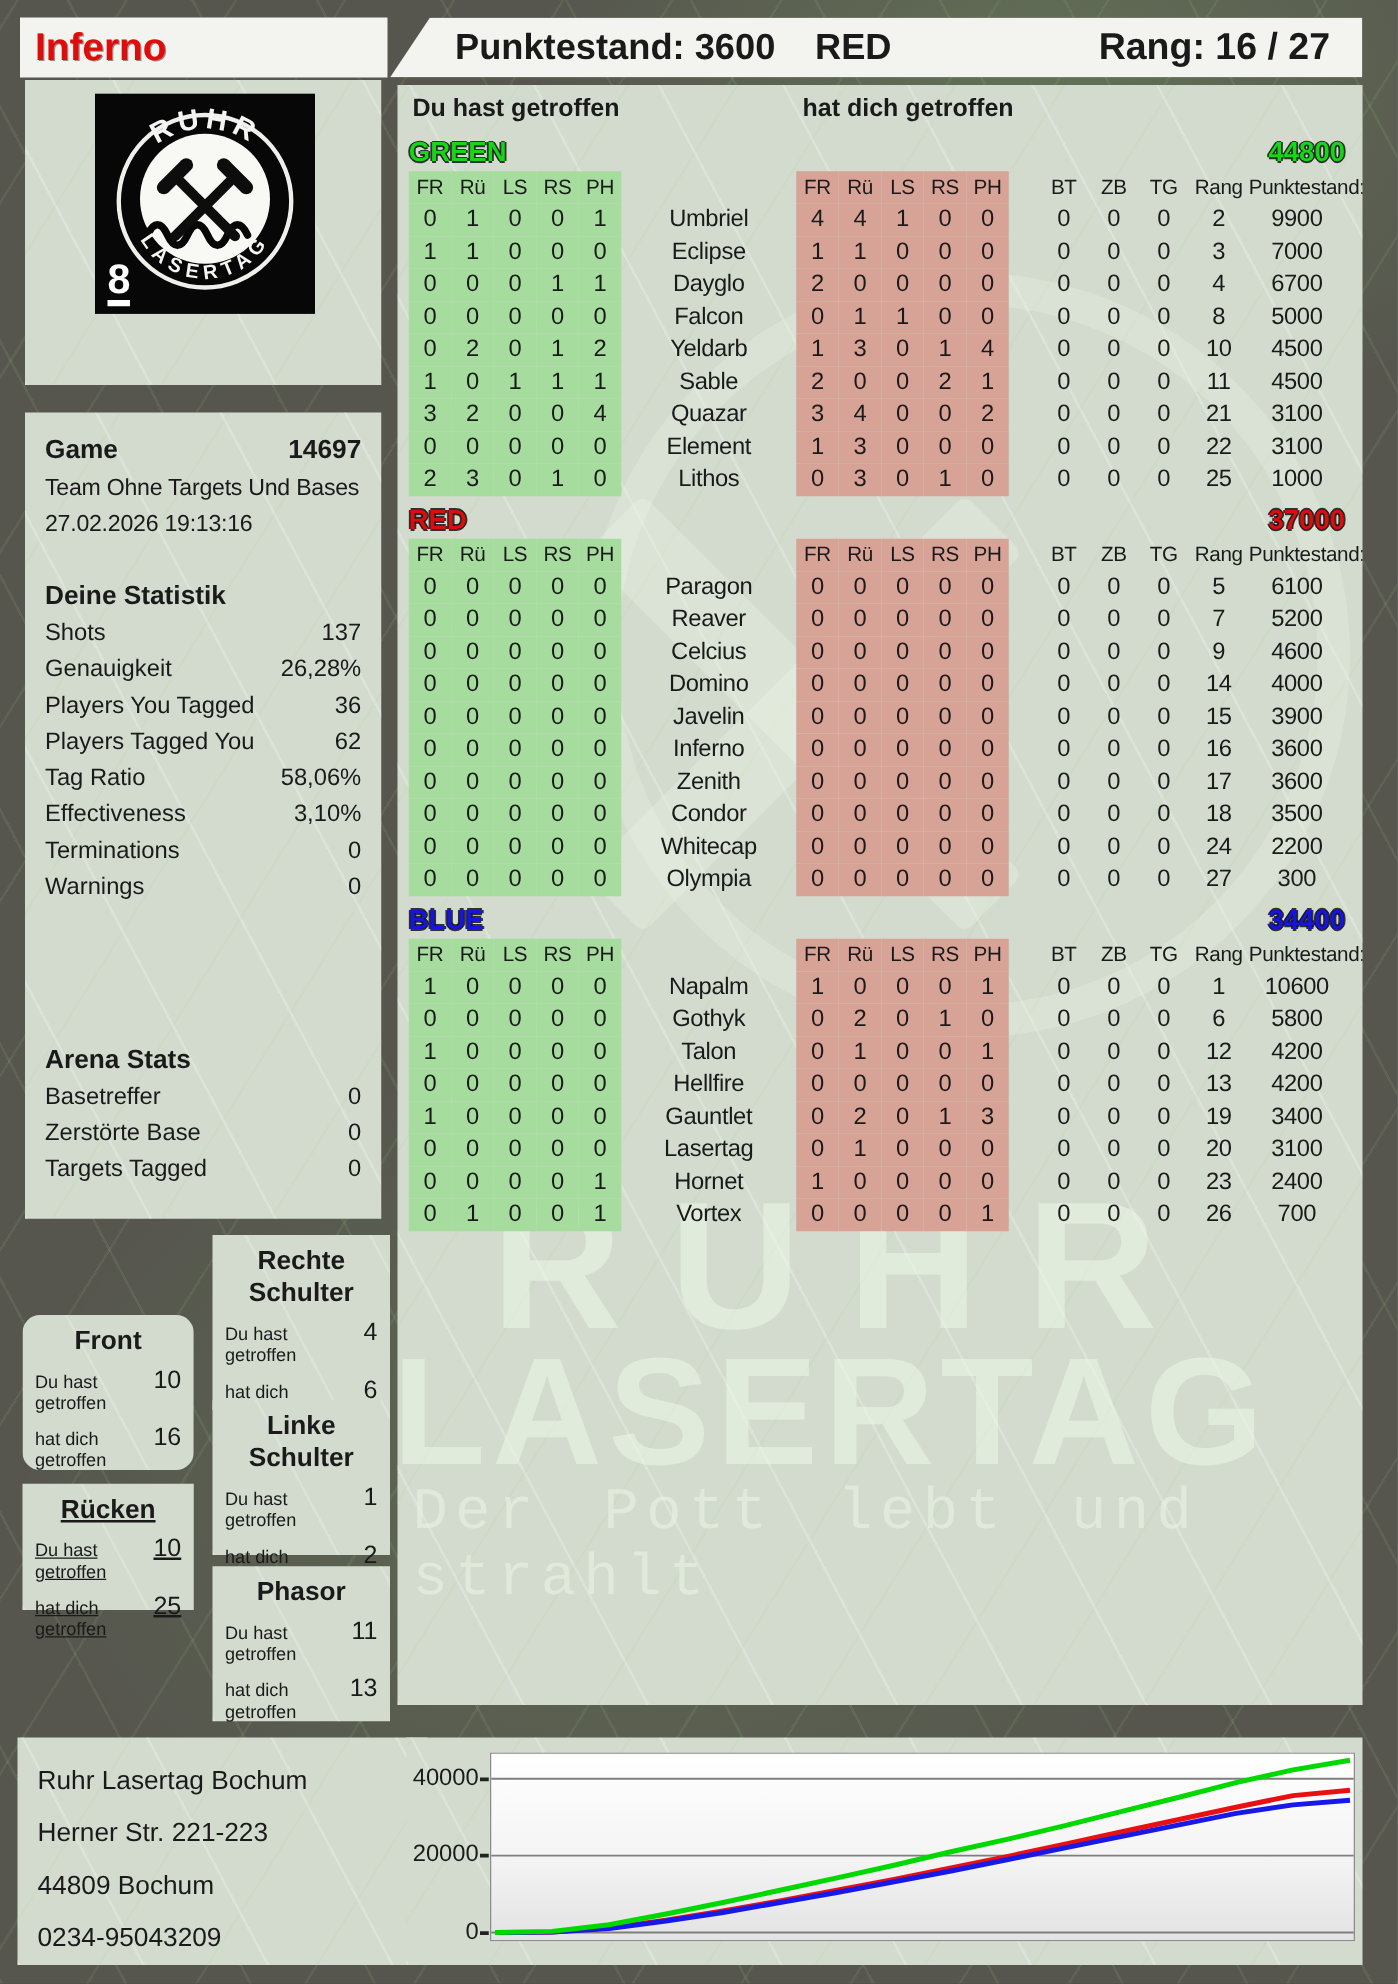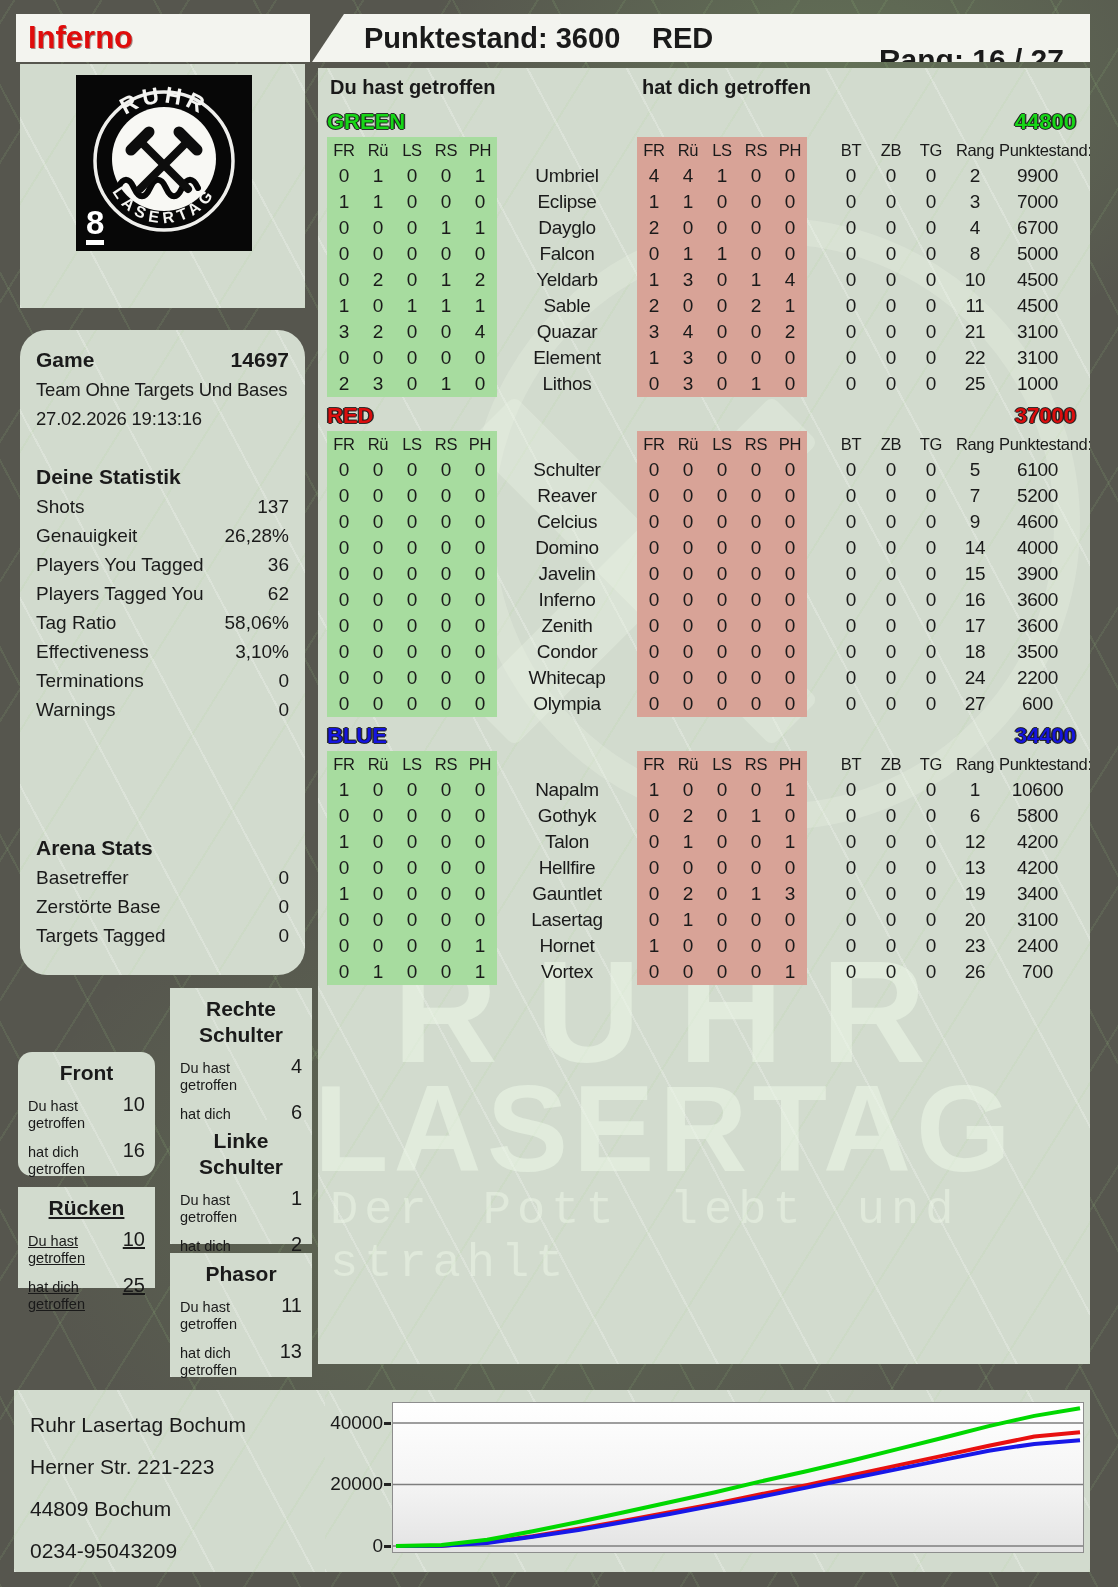--- a/index.html
+++ b/index.html
@@ -20,28 +20,28 @@
       repeating-linear-gradient(-58deg, rgba(186,214,170,0.20) 0 2px, rgba(0,0,0,0) 2px 74px);
   }
   
   .hdr-left { position:absolute; left:16px; top:14px; width:294px; height:48px; background:#f3f4ef; }
   .hdr-left .name { font-size:31px; font-weight:bold; color:#e00c0c; line-height:48px; padding-left:12px;
                     text-shadow:1px 1px 0 rgba(60,0,0,0.45); }
   .hdr-band { position:absolute; left:312px; top:14px; width:778px; height:48px; background:#f3f4ef;
               clip-path:polygon(32px 0, 100% 0, 100% 100%, 0 100%); }
   .hdr-band .score { position:absolute; left:52px; top:0; font-size:29px; font-weight:bold; line-height:48px; }
   .hdr-band .team  { position:absolute; left:340px; top:0; font-size:29px; font-weight:bold; line-height:48px; }
-  .hdr-band .rank  { position:absolute; right:26px; top:0; font-size:30px; font-weight:bold; line-height:48px;margin-top:22px; }
+  .hdr-band .rank  { position:absolute; right:26px; top:0; font-size:30px; font-weight:bold; line-height:48px; }
   
   .logo-panel { left:20px; top:64px; width:285px; height:244px; }
   .logo-box { position:absolute; left:56px; top:11px; width:176px; height:176px; background:#070707; }
   .logo-badge { position:absolute; left:10px; bottom:6px; color:#fff; font-size:33px; font-weight:bold;
                 line-height:1; border-bottom:5px solid #fff; padding-bottom:1px; }
   
-  .stats-panel { left:20px; top:330px; width:285px; height:645px; padding:14px 16px; box-sizing:border-box;border-radius:27px; }
+  .stats-panel { left:20px; top:330px; width:285px; height:645px; padding:14px 16px; box-sizing:border-box; }
   .srow { display:flex; justify-content:space-between; font-size:19px; line-height:29px; }
   .srow.bold, .stitle { font-weight:bold; font-size:21px; line-height:31px; }
   .splain { font-size:18.5px; line-height:29px; letter-spacing:-0.2px; }
   .sgap1 { height:28px; } .sgap2 { height:108px; }
   
   .bpart { position:absolute; background-color:#d2dbce; padding:8px 10px 6px 10px; box-sizing:border-box;
            background-image:repeating-linear-gradient(62deg, rgba(255,255,255,0.20) 0 2px, rgba(0,0,0,0) 2px 88px); }
   .bpart-title { text-align:center; font-weight:bold; font-size:21px; line-height:26px; margin-bottom:4px; }
   .bpart-row { display:flex; justify-content:space-between; align-items:baseline; font-size:14.5px; line-height:17px; margin-top:10px; }
   .bpart-val { font-size:20px; }
@@ -475,21 +475,21 @@
               <div class="cell x">TG</div>
               <div class="cell rang">Rang</div>
               <div class="cell pk">Punktestand:</div>
             </div>
             <div class="trow">
               <div class="cell g">0</div>
               <div class="cell g">0</div>
               <div class="cell g">0</div>
               <div class="cell g">0</div>
               <div class="cell g">0</div>
-              <div class="cell name">Schulter</div>
+              <div class="cell name">Paragon</div>
               <div class="cell r">0</div>
               <div class="cell r">0</div>
               <div class="cell r">0</div>
               <div class="cell r">0</div>
               <div class="cell r">0</div>
               <div class="cell sp"></div>
               <div class="cell x">0</div>
               <div class="cell x">0</div>
               <div class="cell x">0</div>
               <div class="cell rang">5</div>
@@ -657,21 +657,21 @@
               <div class="cell r">0</div>
               <div class="cell r">0</div>
               <div class="cell r">0</div>
               <div class="cell r">0</div>
               <div class="cell r">0</div>
               <div class="cell sp"></div>
               <div class="cell x">0</div>
               <div class="cell x">0</div>
               <div class="cell x">0</div>
               <div class="cell rang">27</div>
-              <div class="cell pk">600</div>
+              <div class="cell pk">300</div>
             </div>
           </div>
           <div class="team-section">
             <div class="team-head">
               <span class="team-name" style="color: rgb(21, 21, 221);">BLUE</span>
               <span class="team-total" style="color: rgb(21, 21, 221);">34400</span>
             </div>
             <div class="trow thead">
               <div class="cell g">FR</div>
               <div class="cell g">Rü</div>

